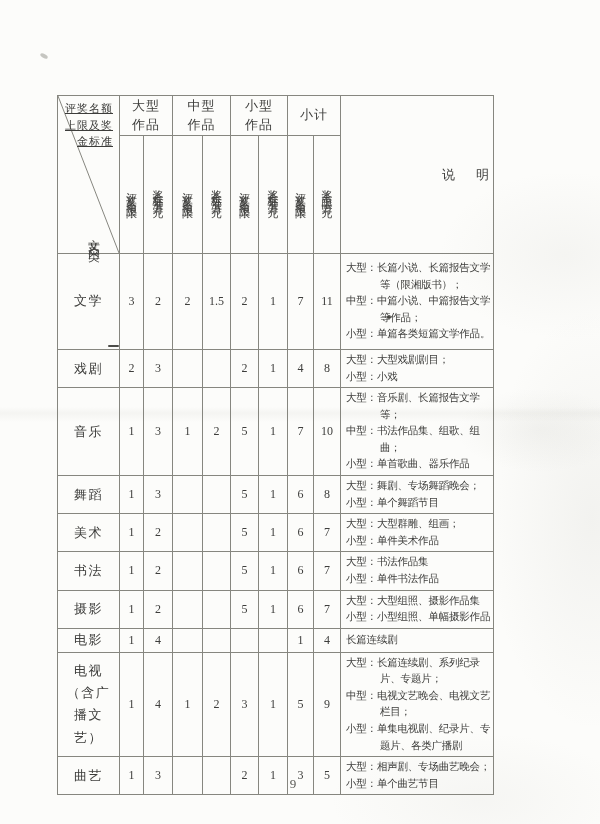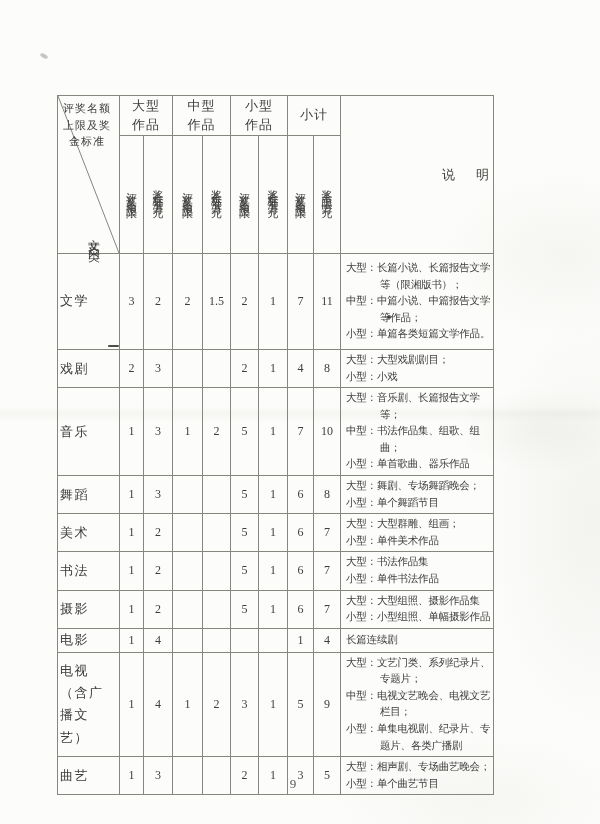--- a/index.html
+++ b/index.html
@@ -30,31 +30,31 @@
   tr.sub-row{height:118px;}
   th.sub{vertical-align:middle;text-align:center;}
   .vert{
     display:inline-block;writing-mode:vertical-rl;
     font-size:11px;line-height:1.1;letter-spacing:3px;white-space:nowrap;
   }
   th.corner{position:relative;padding:0;}
   .diag{position:absolute;left:0;top:0;width:100%;height:100%;display:block;}
   .corner-top{
     position:absolute;top:4px;left:3px;width:52px;
-    font-size:11px;line-height:1.5;text-align:center;letter-spacing:1px;
+    font-size:11px;line-height:1.5;text-align:right;letter-spacing:1px;text-decoration:underline;
   }
   .corner-bottom{
     position:absolute;bottom:8px;left:30px;
     writing-mode:vertical-rl;font-size:12px;letter-spacing:4px;line-height:1;
   }
   th.note-head{
     font-size:13px;text-align:right;vertical-align:middle;letter-spacing:4px;
   }
   td.cat{
-    font-size:13px;vertical-align:middle;
+    font-size:13px;text-align:center;vertical-align:middle;
     letter-spacing:1.5px;line-height:1.7;padding:0 2px;word-break:break-all;
   }
   td.val{font-size:12px;text-align:center;vertical-align:middle;}
   td.note{
     font-size:10.5px;vertical-align:middle;line-height:1.58;
     padding:2px 2px 2px 5px;letter-spacing:-0.2px;
   }
   .note-line{padding-left:34px;text-indent:-34px;font-family:Liberation Serif, serif;}
   .page-number{
     position:absolute;top:776px;left:0;width:586px;text-align:center;
@@ -239,21 +239,21 @@
         <td class="cat">电视（含广播文艺）</td>
         <td class="val">1</td>
         <td class="val">4</td>
         <td class="val">1</td>
         <td class="val">2</td>
         <td class="val">3</td>
         <td class="val">1</td>
         <td class="val">5</td>
         <td class="val">9</td>
         <td class="note">
-          <div class="note-line">大型：文艺门类、系列纪录片、专题片；</div>
+          <div class="note-line">大型：长篇连续剧、系列纪录片、专题片；</div>
           <div class="note-line">中型：电视文艺晚会、电视文艺栏目；</div>
           <div class="note-line">小型：单集电视剧、纪录片、专题片、各类广播剧</div>
         </td>
       </tr>
       <tr style="height: 37px;">
         <td class="cat">曲艺</td>
         <td class="val">1</td>
         <td class="val">3</td>
         <td class="val"></td>
         <td class="val"></td>

